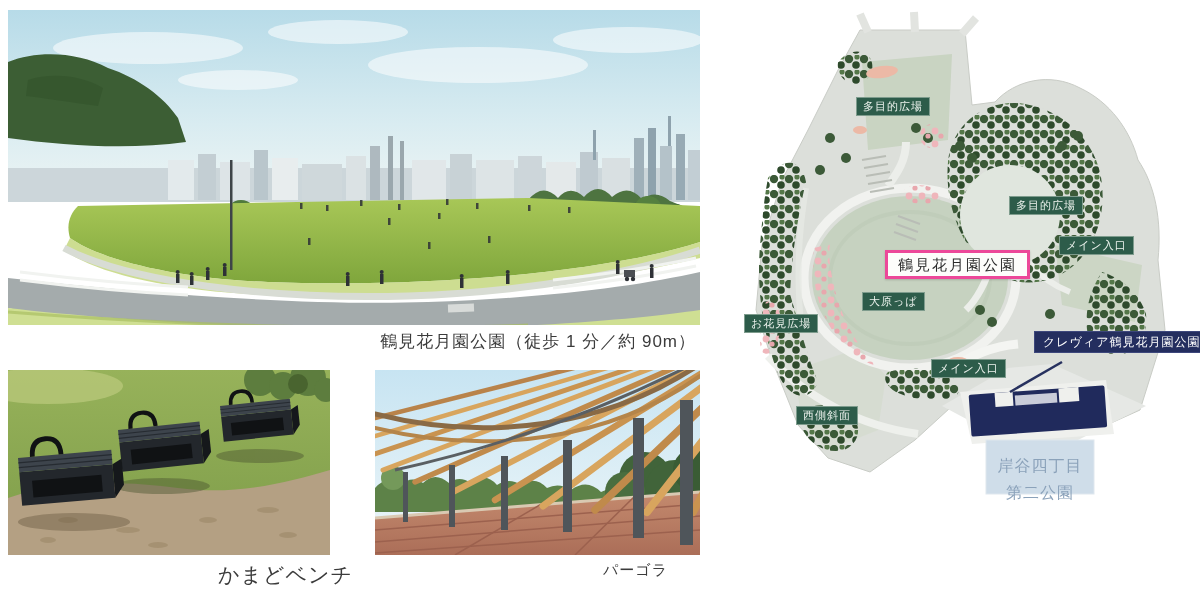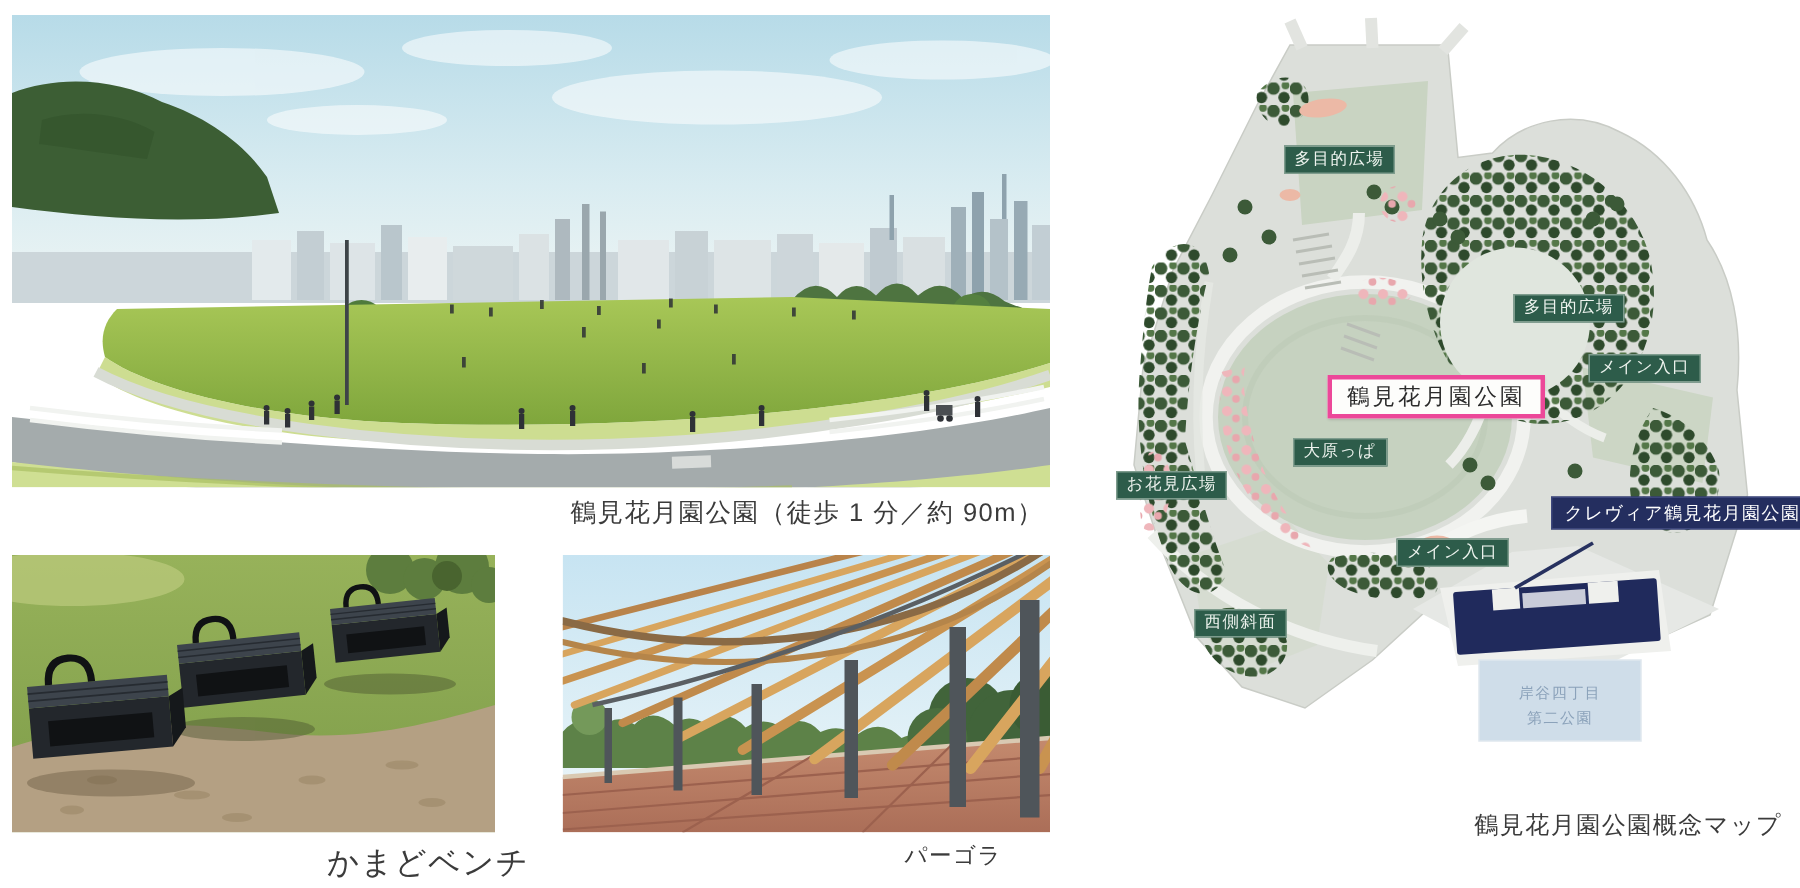--- a/index.html
+++ b/index.html
@@ -28,21 +28,21 @@
   }
   .lbl.white-box {
     background:#fdfdfb; color:#2b2b2b; font-size:15px; padding:4px 10px;
     border:3px solid #ec4899; letter-spacing:2px; box-shadow:0 1px 2px rgba(0,0,0,.18);margin-left:27px;
   }
   .lbl.navy {
     background:#242e5f; color:#ffffff; font-size:12px; padding:4px 8px;
     border:1px solid #3d477c; letter-spacing:1px;
   }
   .lbl.adjacent {
-    color:#8ba2ba; font-size:10px; text-align:center; line-height:1.7; letter-spacing:1px;
+    color:#8ba2ba; font-size:16px; text-align:center; line-height:1.7; letter-spacing:1px;font-family:Liberation Mono, monospace;
   }
 </style>
 </head>
 <body>
 
 <div class="page">
 
   <figure class="main-photo">
     <svg viewBox="0 0 692 315" width="692" height="315">
       <defs>
@@ -408,15 +408,14 @@
     <div class="lbl white-box" style="left:148px; top:240px;">鶴見花月園公園</div>
     <div class="lbl green" style="left:152px; top:282px;">大原っぱ</div>
     <div class="lbl green" style="left:221px; top:336px;margin-top:13px;">メイン入口</div>
     <div class="lbl green" style="left:86px;  top:396px;">西側斜面</div>
     <div class="lbl navy" style="left:324px; top:321px;">クレヴィア鶴見花月園公園</div>
     <div class="lbl adjacent" style="left:278px; top:444px; width:104px;">
       <div>岸谷四丁目</div>
       <div>第二公園</div>
     </div>
   </div>
-  <div class="caption map-caption">鶴見花月園公園概念マップ</div>
 
 </div>
 
 </body></html>

